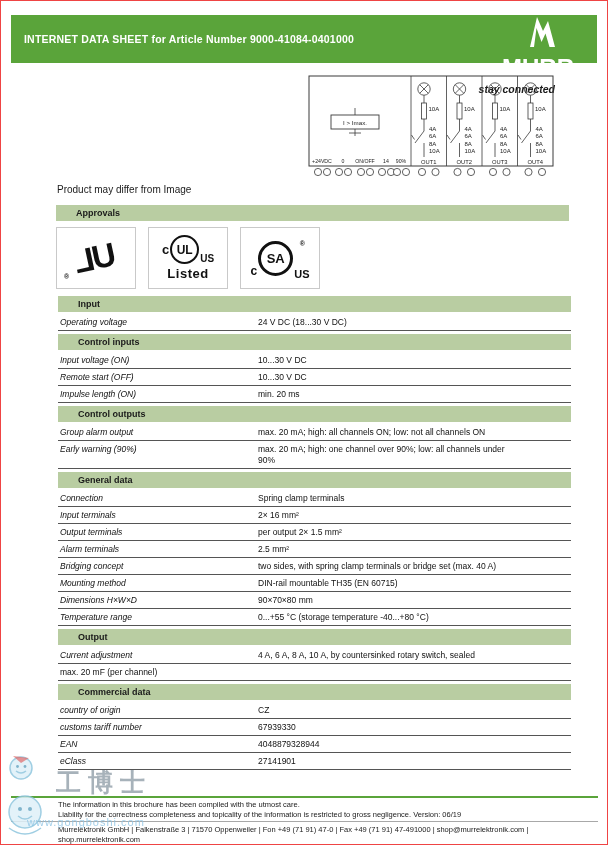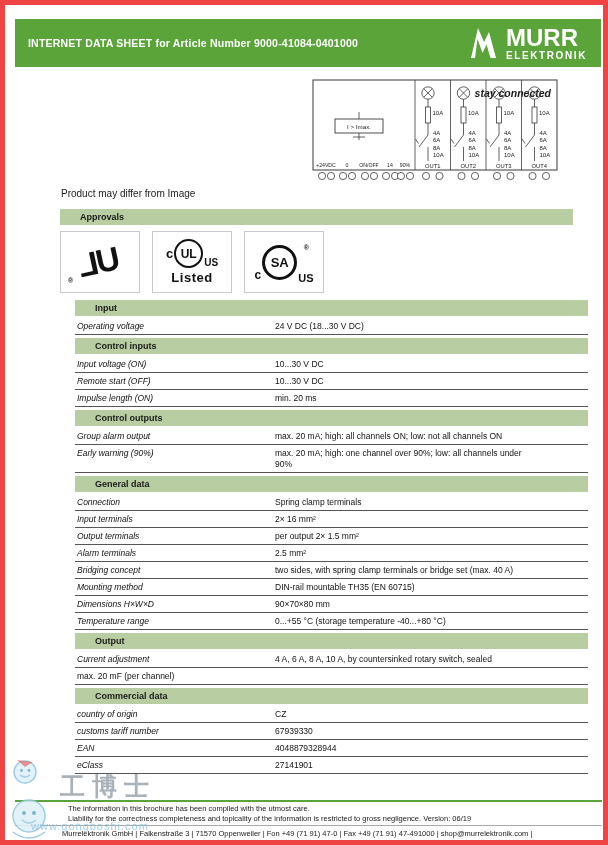--- a/index.html
+++ b/index.html
@@ -1,22 +1,22 @@
 <!DOCTYPE html>
 <html><head>
 <meta charset="utf-8">
 <style>
   html,body{margin:0;padding:0;background:#fff;}
   body{width:608px;height:845px;position:relative;font-family:"Liberation Sans",sans-serif;color:#111;}
-  .page{position:absolute;inset:0;background:#ffffff;border:5px solid #ef4444;box-sizing:border-box;overflow:hidden;}
+  .page{position:absolute;inset:0;background:#ffffff;border:1px solid #ef4444;box-sizing:border-box;overflow:hidden;}
 
   
   .header-bar{position:absolute;left:10px;top:14px;width:586px;height:48px;background:#5aa43a;display:flex;align-items:center;}
   .page-title{color:#fff;font-weight:700;font-size:10.5px;padding-left:13px;letter-spacing:.2px;}
-  .logo{position:absolute;right:10px;top:0;height:48px;display:flex;align-items:center;gap:7px;padding-right:4px;}
+  .logo{position:absolute;right:10px;top:0;height:48px;display:flex;align-items:center;gap:7px;padding-right:4px;flex-direction:column;}
   .logo svg{display:block;}
   .brand-stack{display:flex;flex-direction:column;line-height:1;}
   .brand-name{color:#fff;font-weight:900;font-size:24px;letter-spacing:0;}
   .brand-sub{color:#fff;font-weight:800;font-size:10px;letter-spacing:1.6px;margin-top:1px;}
   .tagline{position:absolute;top:82px;right:52px;font-style:italic;font-weight:700;font-size:10.5px;color:#1a1a1a;}
 
   
   .diagram{position:absolute;left:304px;top:72px;}
   .diagram text{fill:#222;font-family:"Liberation Sans",sans-serif;}
 
@@ -34,30 +34,30 @@
   .cul-top{display:flex;align-items:center;}
   .cul-c{font-size:13px;font-weight:700;margin-right:1px;}
   .cul-circle{width:25px;height:25px;border:2.5px solid #111;border-radius:50%;display:inline-flex;align-items:center;justify-content:center;font-weight:900;font-size:12px;}
   .cul-us{font-size:10px;font-weight:700;align-self:flex-end;margin-left:1px;}
   .cul-listed{font-weight:800;font-size:13px;margin-top:2px;letter-spacing:.5px;}
   .csa-c{font-size:12px;font-weight:800;align-self:flex-end;margin-bottom:10px;}
   .csa-circle{width:29px;height:29px;border:3.5px solid #111;border-radius:50%;display:inline-flex;align-items:center;justify-content:center;font-weight:900;font-size:13px;margin:0 1px;}
   .csa-us{font-size:11px;font-weight:800;align-self:flex-end;margin-bottom:8px;}
   .csa-reg{position:absolute;right:14px;top:12px;}
 
-  .spec-table{position:absolute;left:70px;top:295px;width:513px;}
+  .spec-table{position:absolute;left:57px;top:295px;width:513px;}
   .section-bar{margin-top:3px;margin-bottom:2px;}
   .spec-table .section-bar:first-child{margin-top:0;}
   .spec-row{display:flex;border-bottom:1px solid #555;padding:3px 0 2px 2px;}
   .spec-label{width:198px;font-size:8.5px;line-height:11px;color:#111;flex-shrink:0;font-style:italic;}
   .spec-value{flex:1;font-size:8.5px;line-height:11px;color:#111;white-space:pre-line;}
 
   
   .footer-green-line{position:absolute;left:10px;top:795px;width:587px;height:2px;background:#5aa43a;}
-  .disclaimer{position:absolute;left:63px;top:799px;width:525px;font-size:7.5px;line-height:10px;color:#1a1a1a;}
+  .disclaimer{position:absolute;left:57px;top:799px;width:525px;font-size:7.5px;line-height:10px;color:#1a1a1a;}
   .footer-gray-line{position:absolute;left:10px;top:820px;width:587px;height:1px;background:#a8a8a8;}
   .company{position:absolute;left:57px;top:824px;width:520px;font-size:7.5px;line-height:10px;color:#1a1a1a;}
 
   
   .watermark{position:absolute;left:0;top:753px;width:240px;height:92px;pointer-events:none;}
   .wm-title{position:absolute;left:55px;top:12px;font-size:25px;font-weight:700;letter-spacing:7px;color:rgba(95,115,130,.55);}
   .wm-url{position:absolute;left:26px;top:62px;font-size:11px;letter-spacing:1px;color:rgba(140,195,228,.8);}
 </style>
 </head>
 <body>

